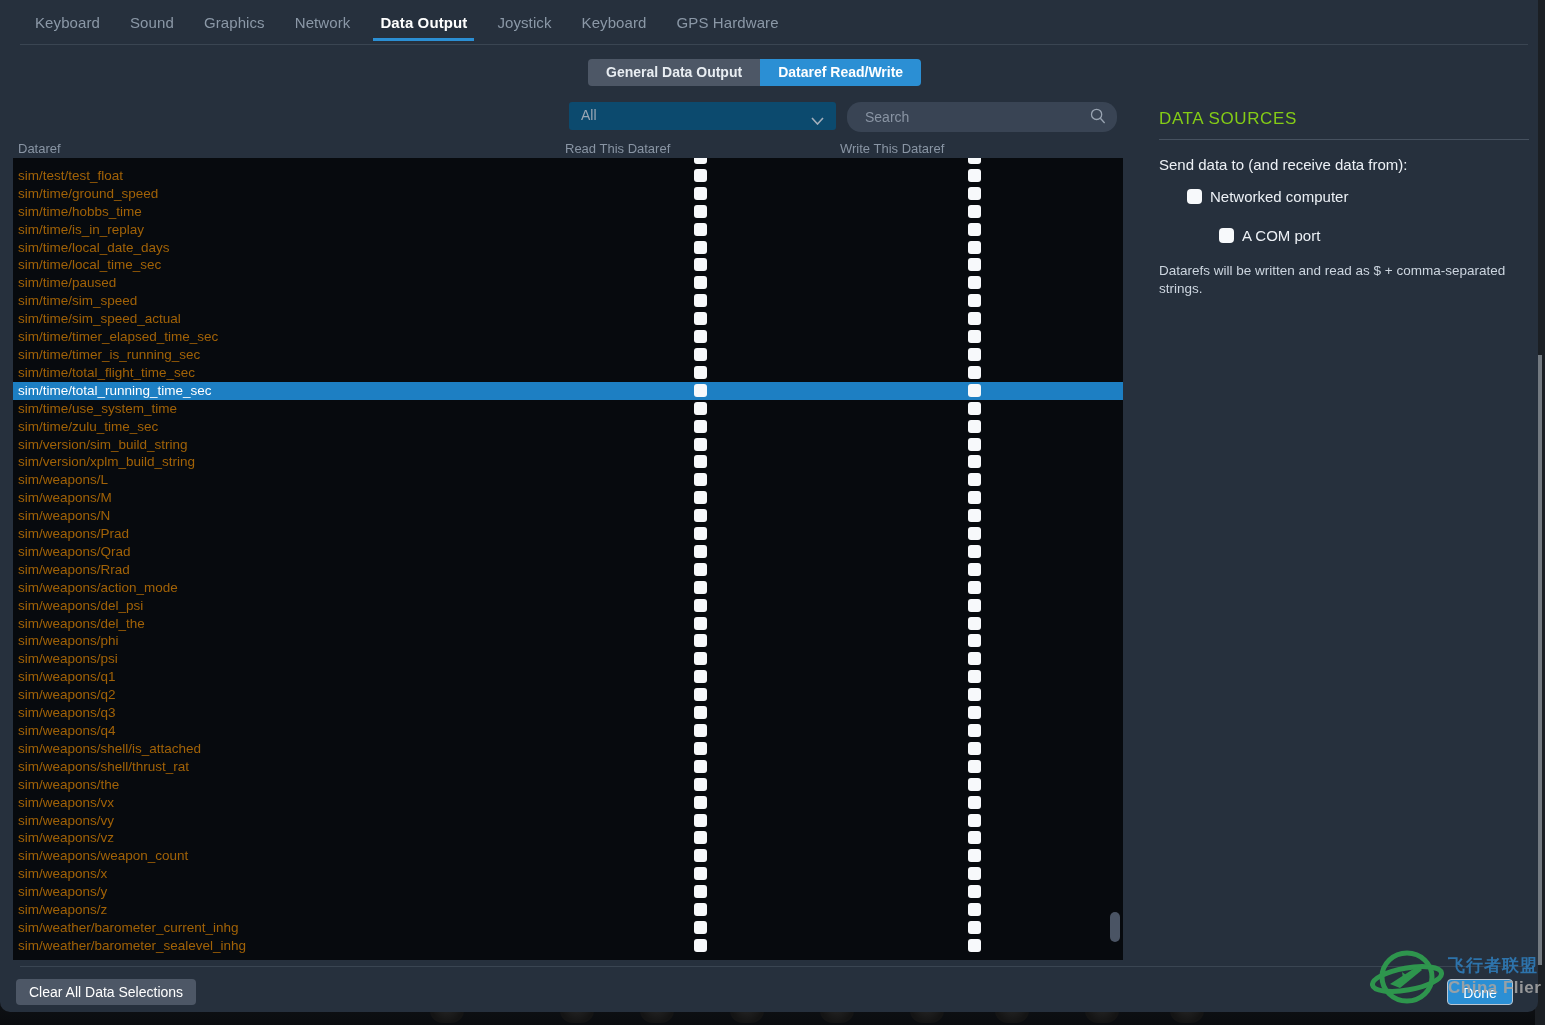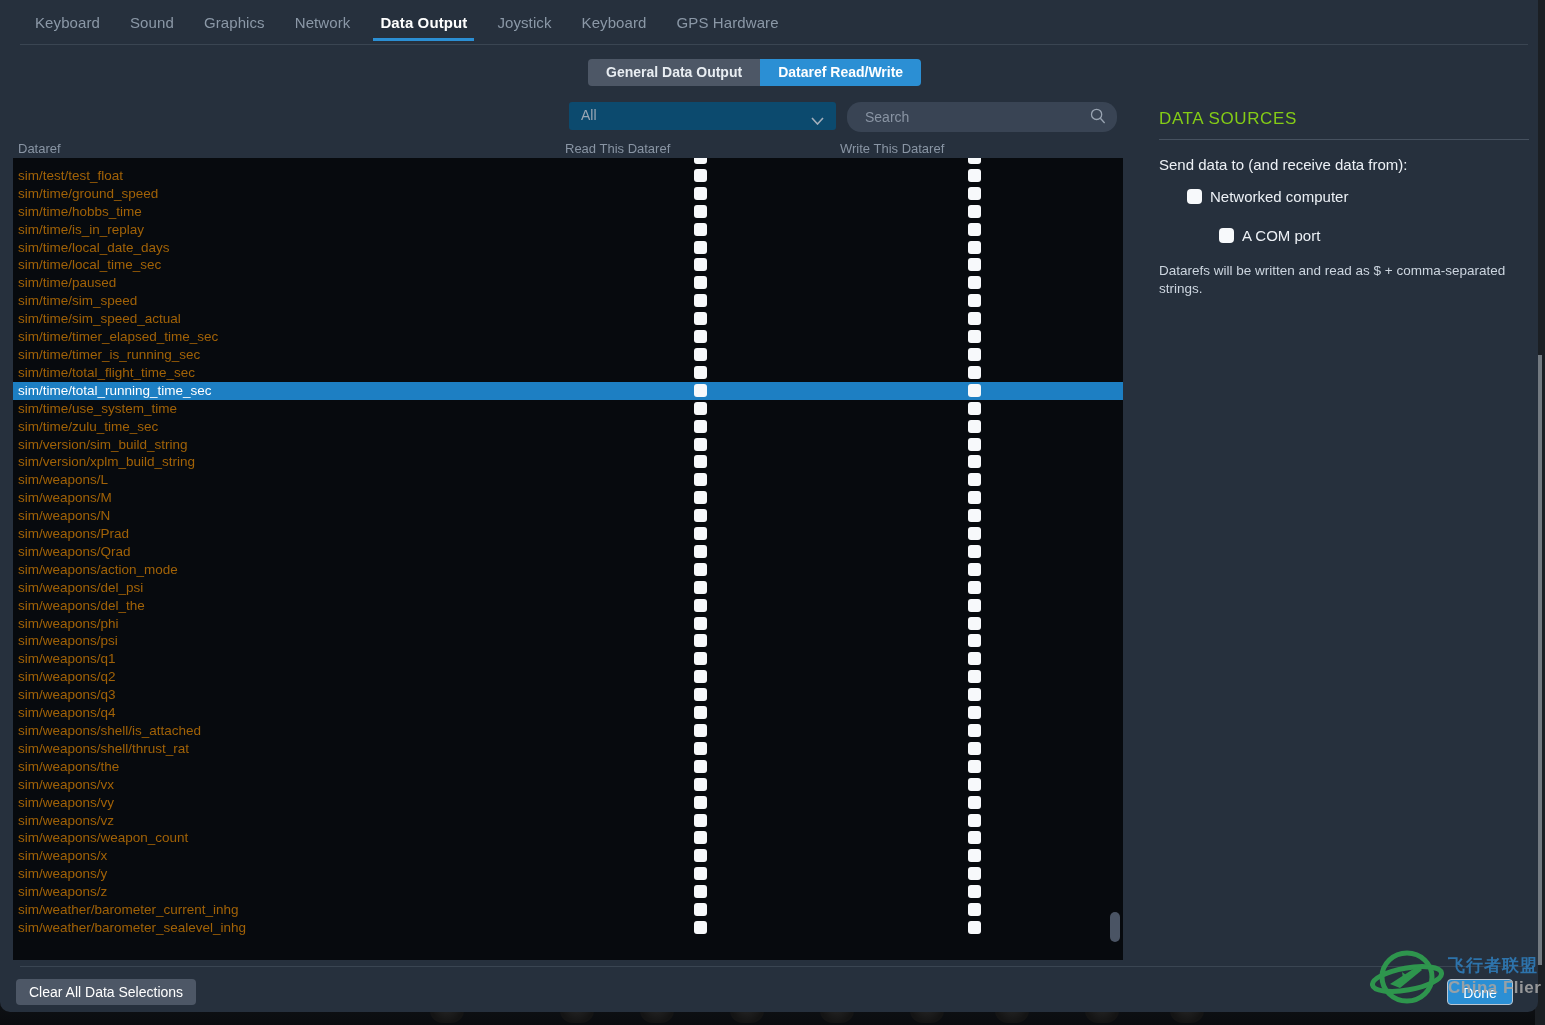--- a/index.html
+++ b/index.html
@@ -603,20 +603,25 @@
           <span class="name">sim/weapons/Prad</span>
           <span class="cb read"></span>
           <span class="cb write"></span>
         </div>
         <div class="row">
           <span class="name">sim/weapons/Qrad</span>
           <span class="cb read"></span>
           <span class="cb write"></span>
         </div>
         <div class="row">
+          <span class="name">sim/weapons/Rrad</span>
+          <span class="cb read"></span>
+          <span class="cb write"></span>
+        </div>
+        <div class="row">
           <span class="name">sim/weapons/action_mode</span>
           <span class="cb read"></span>
           <span class="cb write"></span>
         </div>
         <div class="row">
           <span class="name">sim/weapons/del_psi</span>
           <span class="cb read"></span>
           <span class="cb write"></span>
         </div>
         <div class="row">

